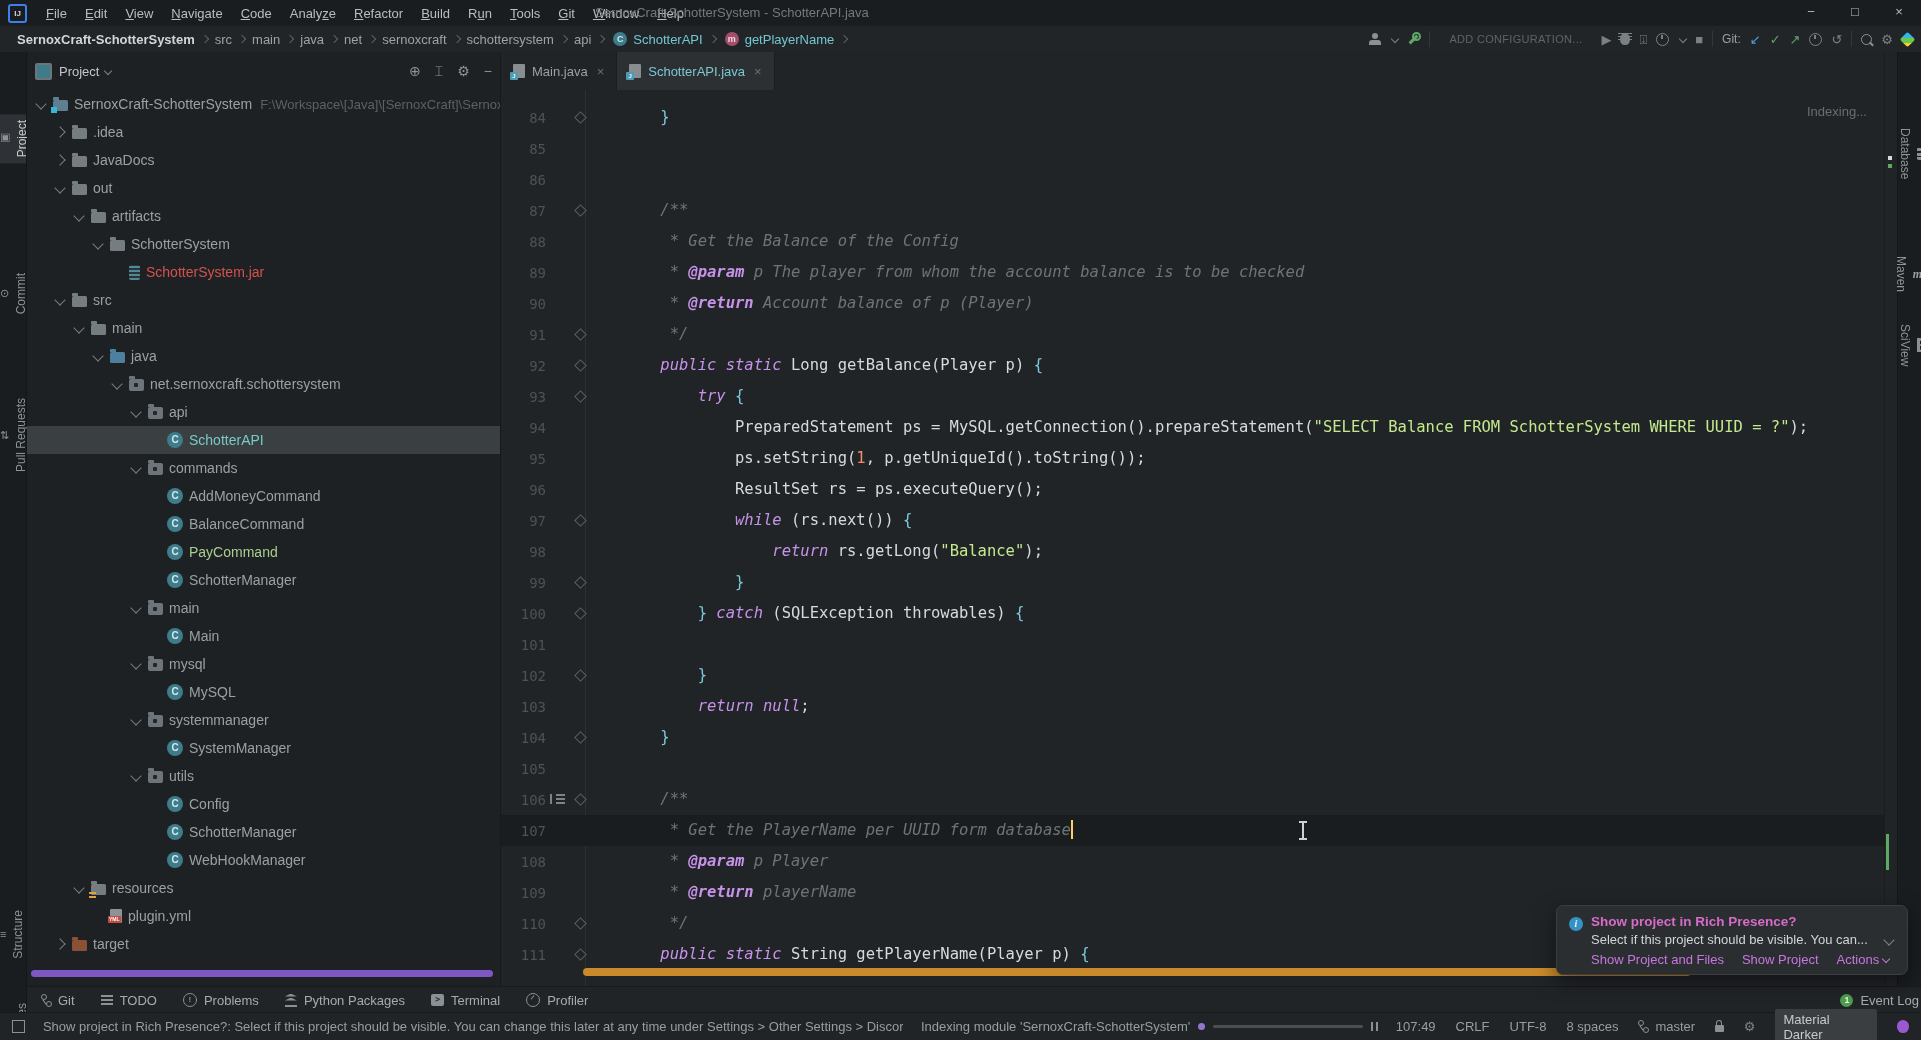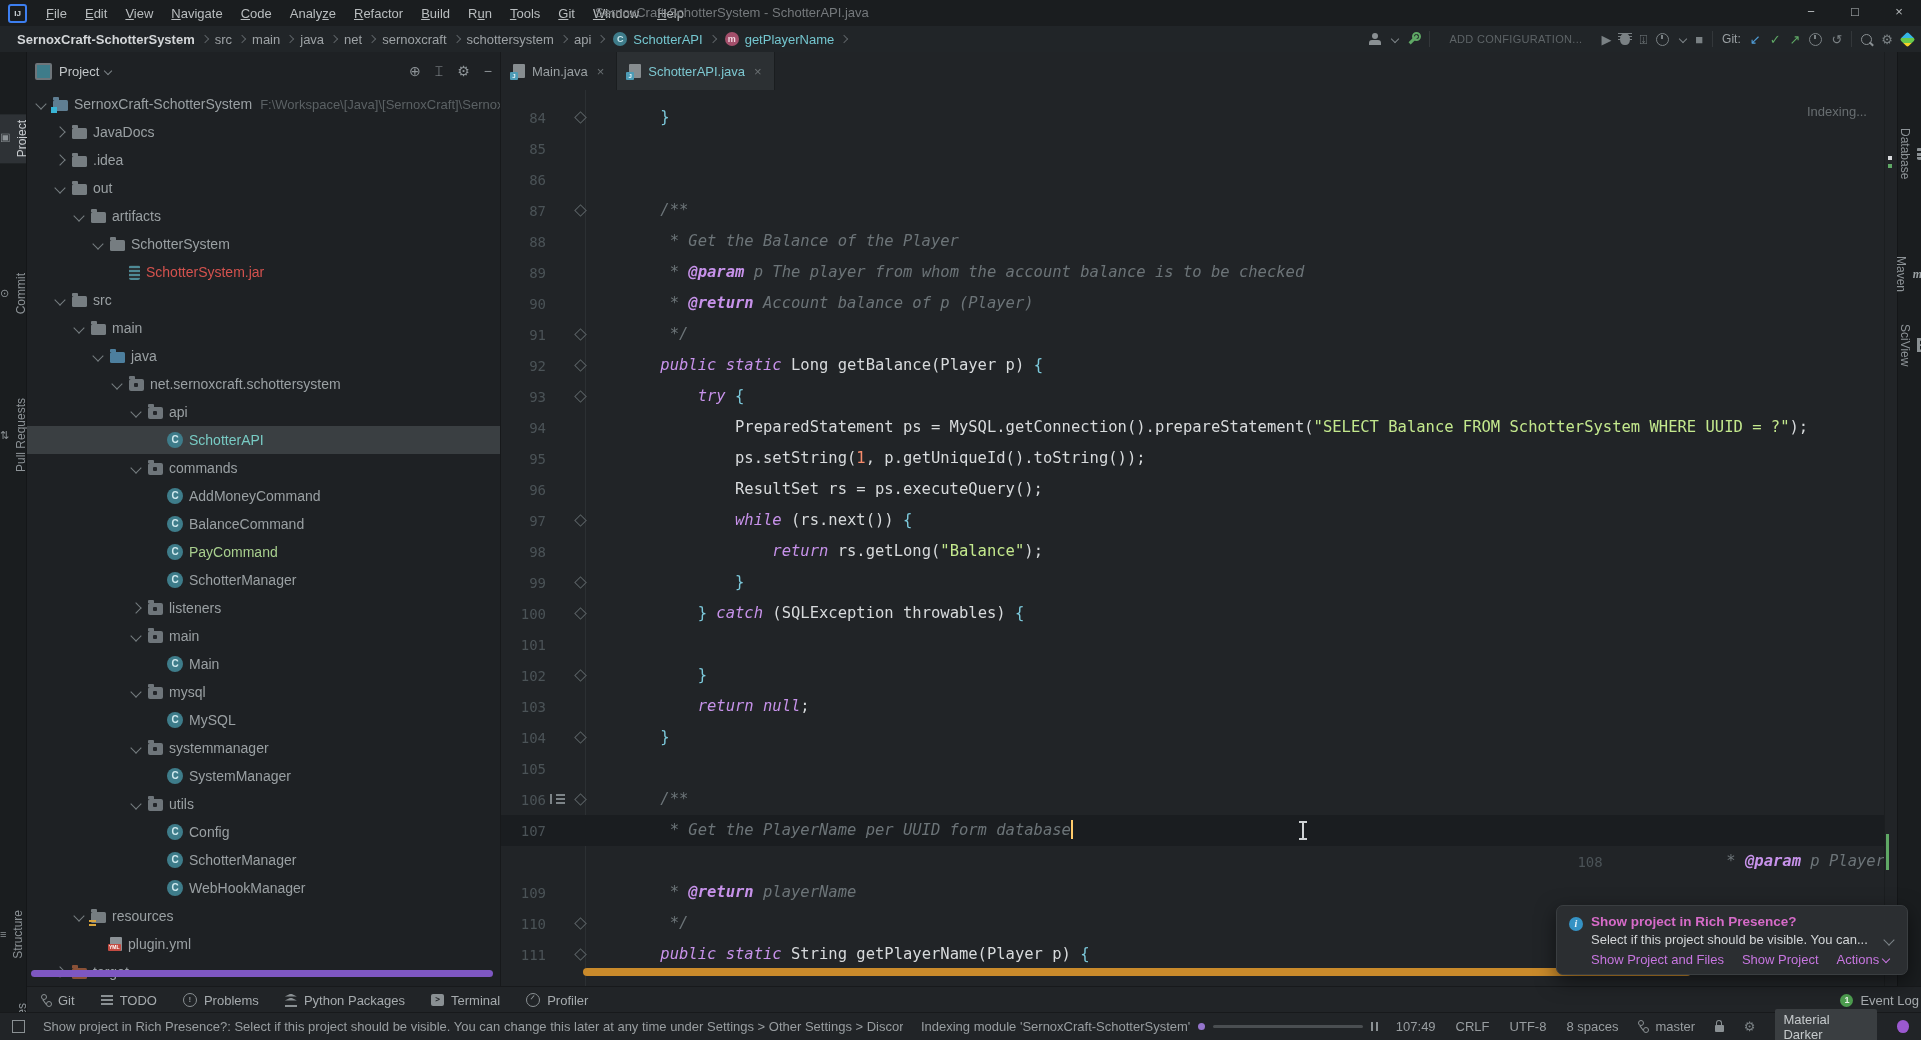--- a/index.html
+++ b/index.html
@@ -287,26 +287,26 @@
     <div id="pp-tree">
         <div class="tree-row" style="padding-left: 10px;">
           <span class="tchev d"></span>
           <span class="ti ti-folder ti-root"></span>
           <span class="tree-label">SernoxCraft-SchotterSystem</span>
           <span class="tree-sub">F:\Workspace\[Java]\[SernoxCraft]\SernoxCraft-Sch</span>
         </div>
         <div class="tree-row" style="padding-left: 29px;">
           <span class="tchev r"></span>
           <span class="ti ti-folder"></span>
-          <span class="tree-label">JavaDocs</span>
+          <span class="tree-label">.idea</span>
         </div>
         <div class="tree-row" style="padding-left: 29px;">
           <span class="tchev r"></span>
           <span class="ti ti-folder"></span>
-          <span class="tree-label">.idea</span>
+          <span class="tree-label">JavaDocs</span>
         </div>
         <div class="tree-row" style="padding-left: 29px;">
           <span class="tchev d"></span>
           <span class="ti ti-folder"></span>
           <span class="tree-label">out</span>
         </div>
         <div class="tree-row" style="padding-left: 48px;">
           <span class="tchev d"></span>
           <span class="ti ti-folder"></span>
           <span class="tree-label">artifacts</span>
@@ -368,25 +368,20 @@
         </div>
         <div class="tree-row" style="padding-left: 124px;">
           <span class="tchev none"></span>
           <span class="ti ti-class">C</span>
           <span class="tree-label green">PayCommand</span>
         </div>
         <div class="tree-row" style="padding-left: 124px;">
           <span class="tchev none"></span>
           <span class="ti ti-class">C</span>
           <span class="tree-label">SchotterManager</span>
-        </div>
-        <div class="tree-row" style="padding-left: 105px;">
-          <span class="tchev r"></span>
-          <span class="ti ti-pkg"></span>
-          <span class="tree-label">listeners</span>
         </div>
         <div class="tree-row" style="padding-left: 105px;">
           <span class="tchev d"></span>
           <span class="ti ti-pkg"></span>
           <span class="tree-label">main</span>
         </div>
         <div class="tree-row" style="padding-left: 124px;">
           <span class="tchev none"></span>
           <span class="ti ti-class">C</span>
           <span class="tree-label">Main</span>
@@ -486,21 +481,21 @@
         <div class="code-row" style="top: 105px; position: absolute; left: 0px; right: 0px;">
           <span class="ln">87</span>
           <span class="foldcol">
             <span class="fold-mark"></span>
           </span>
           <span class="code-text"><span class="seg-c">    /**</span></span>
         </div>
         <div class="code-row" style="top: 136px; position: absolute; left: 0px; right: 0px;">
           <span class="ln">88</span>
           <span class="foldcol"></span>
-          <span class="code-text"><span class="seg-c">     * Get the Balance of the Player</span></span>
+          <span class="code-text"><span class="seg-c">     * Get the Balance of the Config</span></span>
         </div>
         <div class="code-row" style="top: 167px; position: absolute; left: 0px; right: 0px;">
           <span class="ln">89</span>
           <span class="foldcol"></span>
           <span class="code-text"><span class="seg-c">     * </span><span class="seg-d">@param</span><span class="seg-c"> p The player from whom the account balance is to be checked</span></span>
         </div>
         <div class="code-row" style="top: 198px; position: absolute; left: 0px; right: 0px;">
           <span class="ln">90</span>
           <span class="foldcol"></span>
           <span class="code-text"><span class="seg-c">     * </span><span class="seg-d">@return</span><span class="seg-c"> Account balance of p (Player)</span></span>
@@ -601,21 +596,21 @@
             <span class="pin-icon"></span>
             <span class="fold-mark"></span>
           </span>
           <span class="code-text"><span class="seg-c">    /**</span></span>
         </div>
         <div class="code-row cur" style="top: 725px; position: absolute; left: 0px; right: 0px;">
           <span class="ln">107</span>
           <span class="foldcol"></span>
           <span class="code-text"><span class="seg-c">     * Get the PlayerName per UUID form database</span><span class="caret"></span></span>
         </div>
-        <div class="code-row" style="top: 756px; position: absolute; left: 0px; right: 0px; justify-content: flex-end;">
+        <div class="code-row" style="top: 756px; position: absolute; left: 0px; right: 0px;">
           <span class="ln">108</span>
           <span class="foldcol"></span>
           <span class="code-text"><span class="seg-c">     * </span><span class="seg-d">@param</span><span class="seg-c"> p Player</span></span>
         </div>
         <div class="code-row" style="top: 787px; position: absolute; left: 0px; right: 0px;">
           <span class="ln">109</span>
           <span class="foldcol"></span>
           <span class="code-text"><span class="seg-c">     * </span><span class="seg-d">@return</span><span class="seg-c"> playerName</span></span>
         </div>
         <div class="code-row" style="top: 818px; position: absolute; left: 0px; right: 0px;">

